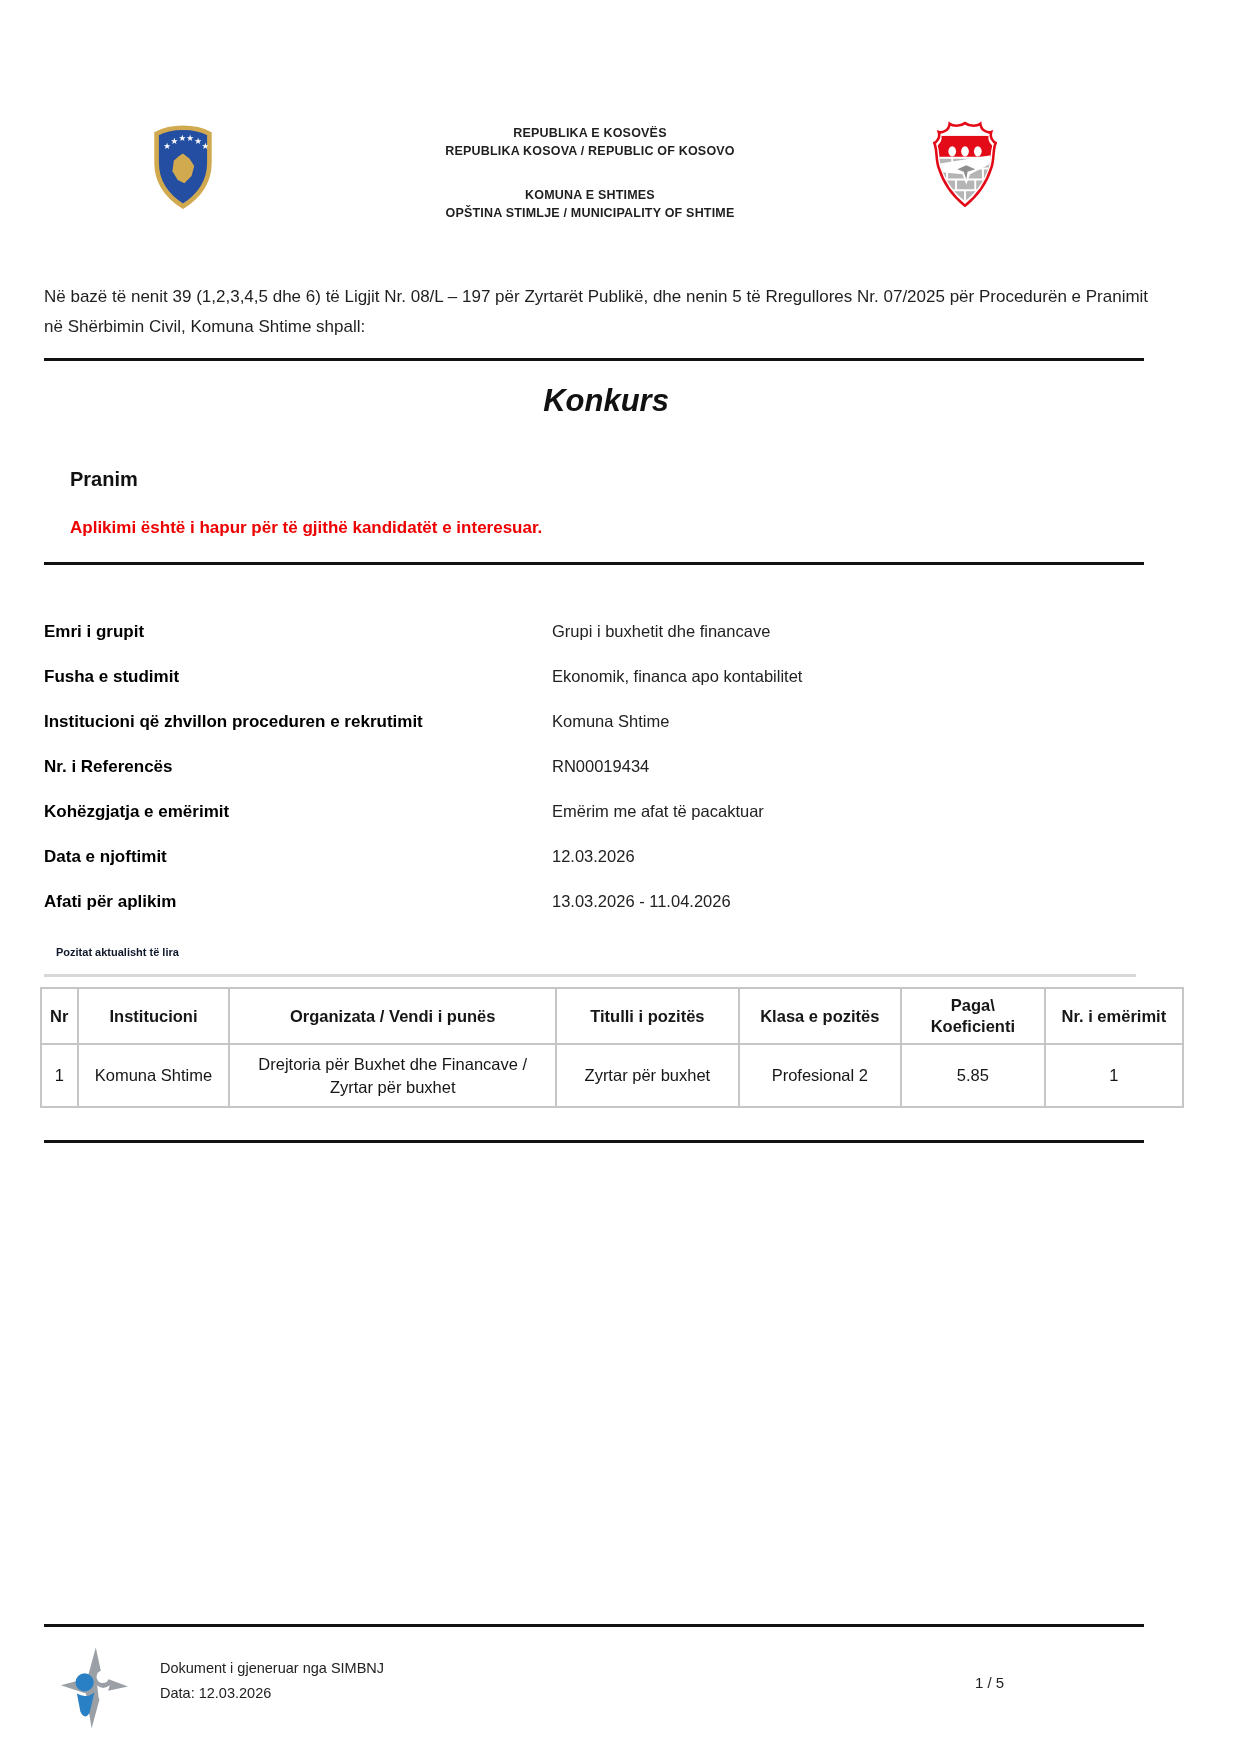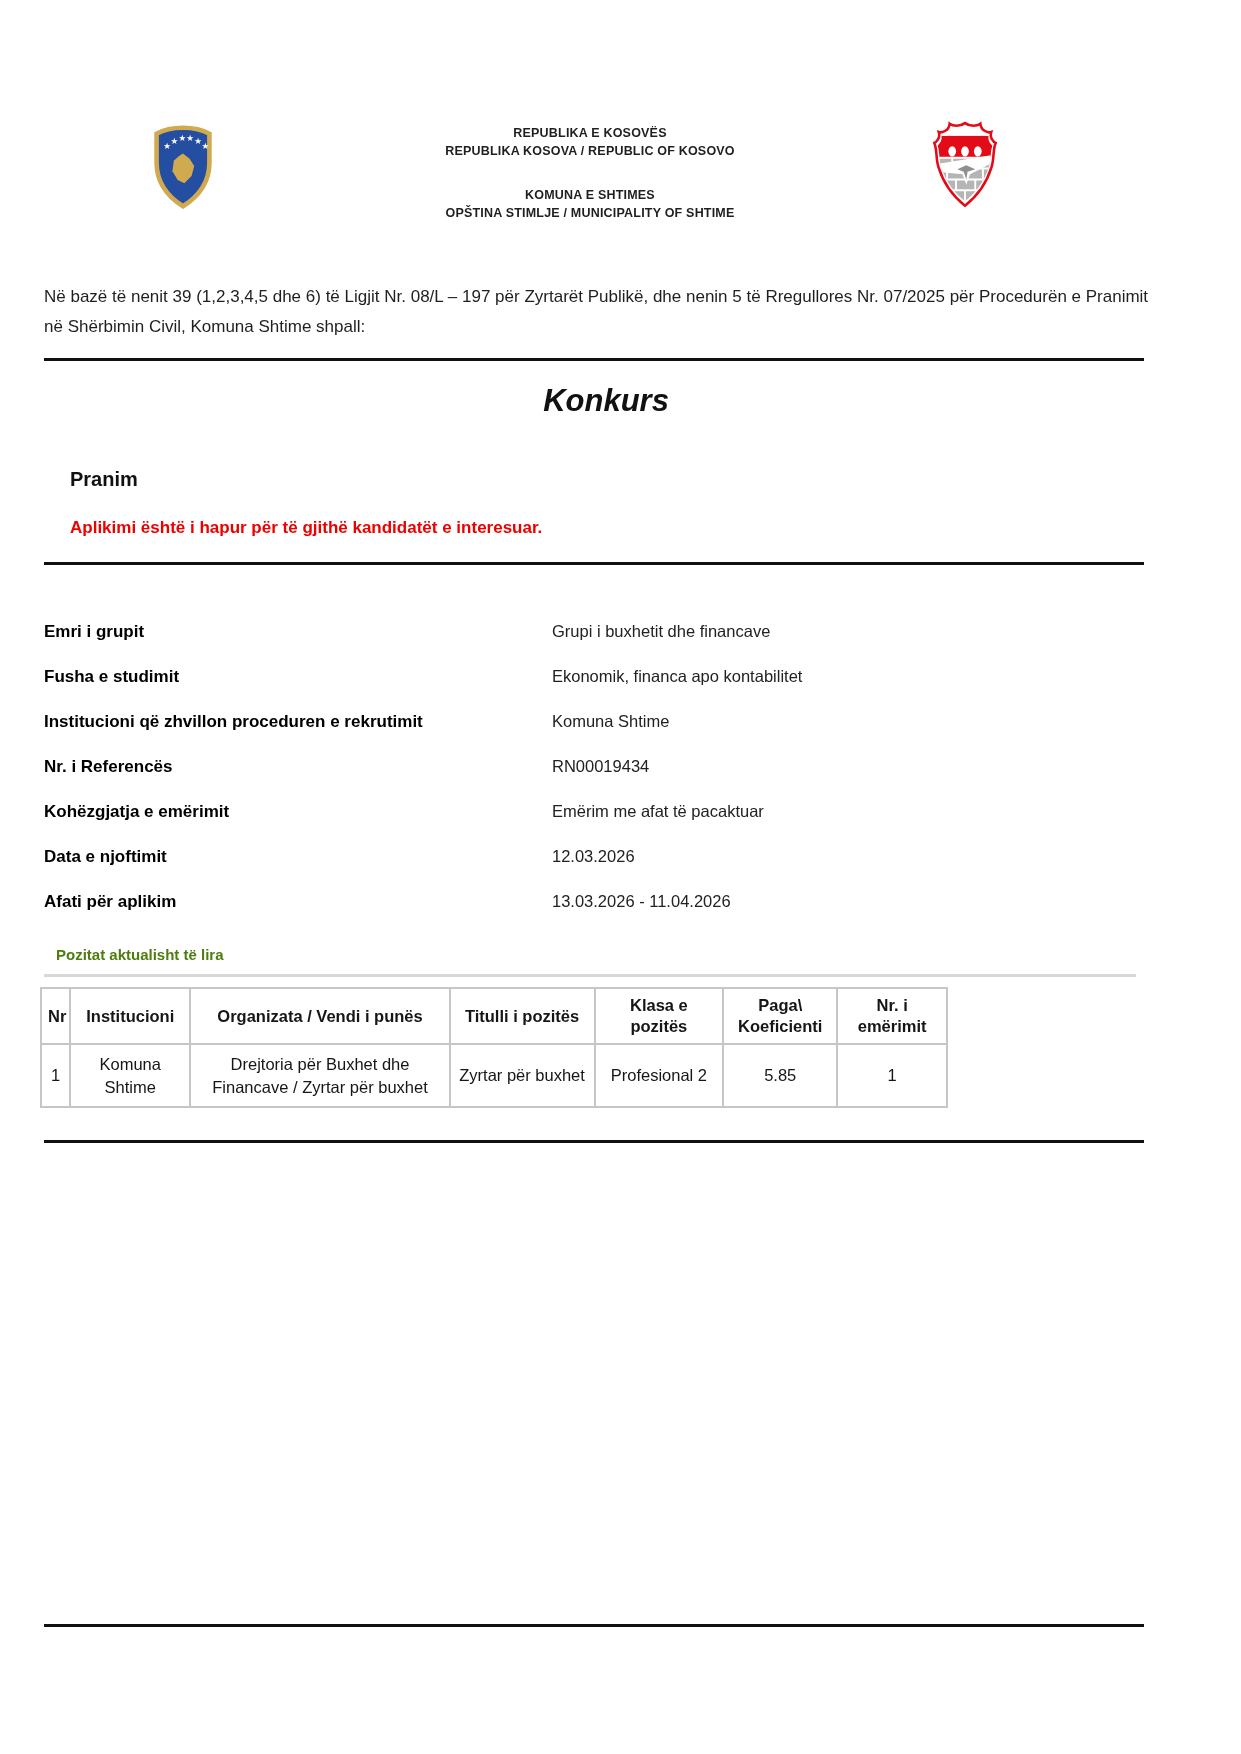--- a/index.html
+++ b/index.html
@@ -47,27 +47,27 @@
     font-size: 17px; font-weight: bold;
   }
   
   .details { position: absolute; left: 44px; top: 612px; width: 1105px; }
   .detail-row { position: relative; height: 45px; }
   .detail-label { position: absolute; left: 0; top: 10px; font-size: 17px; font-weight: bold; color: #000000; }
   .detail-value { position: absolute; left: 508px; top: 10px; font-size: 16.5px; color: #222; }
   
   .section-title {
     position: absolute; left: 56px; top: 946px;
-    font-size: 15px; font-weight: bold; color: #4d7c0f;
+    font-size: 11px; font-weight: bold; color: #0f172a;
   }
   .section-underline {
     position: absolute; left: 44px; top: 974px; width: 1092px; height: 3px; background: #d8d8d8;
   }
   .positions-table {
-    position: absolute; left: 40px; top: 987px; width: 908px;
+    position: absolute; left: 40px; top: 987px; width: 1144px;
     border-collapse: collapse; table-layout: fixed;
     font-size: 16.5px; color: #161616;
   }
   .positions-table th, .positions-table td {
     border: 2px solid #c6c6c6;
     text-align: center; vertical-align: middle;
     padding: 6px 6px;
   }
   .positions-table th { font-weight: bold; white-space: pre-line; height: 53px; line-height: 21px; }
   .positions-table td { height: 63px; line-height: 23px; }
@@ -222,14 +222,30 @@
         <td>Profesional 2</td>
         <td>5.85</td>
         <td>1</td>
       </tr>
     </tbody>
   </table>
 
   <div class="sep sep-3"></div>
   <div class="sep sep-4"></div>
 
+  <div class="footer">
+    <div class="footer-logo">
+      <svg width="70" height="84" viewBox="0 0 100 120">
+        <polygon points="54,2 63,44 100,58 62,66 48,118 40,68 4,56 42,46" fill="#9aa0a6"></polygon>
+        <circle cx="38" cy="52" r="13" fill="#2a80c4"></circle>
+        <path d="M27,68 Q40,76 52,66 L45,96 Q38,106 32,94 Z" fill="#2a80c4"></path>
+        <circle cx="64" cy="44" r="9" fill="#ffffff"></circle>
+        <path d="M56,56 Q64,64 74,56 L68,76 Q62,82 58,74 Z" fill="#ffffff"></path>
+      </svg>
+    </div>
+    <div class="footer-lines">
+      <div>Dokument i gjeneruar nga SIMBNJ</div>
+      <div>Data: 12.03.2026</div>
+    </div>
+    <div class="page-number">1 / 5</div>
+  </div>
 
 </div>
 
 </body></html>

